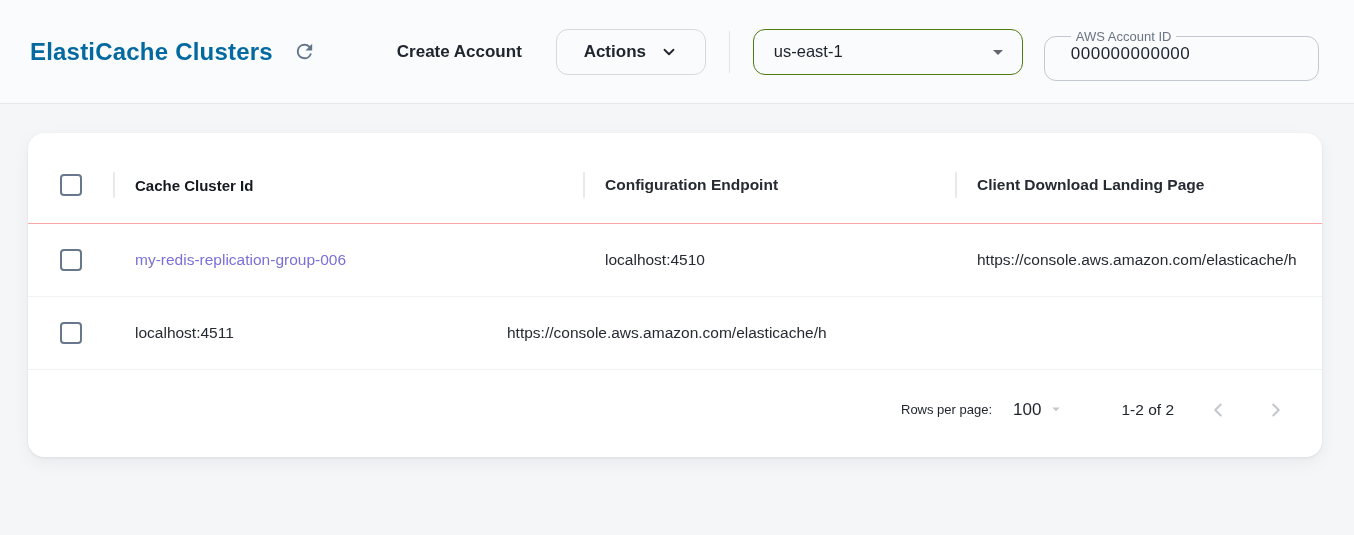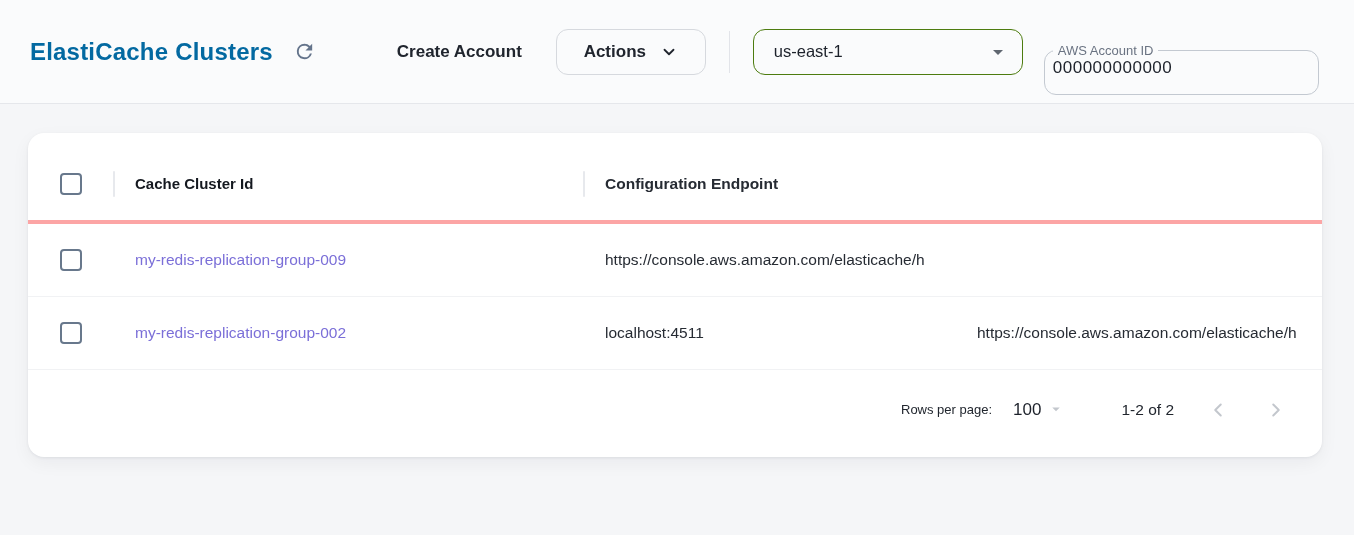--- a/index.html
+++ b/index.html
@@ -64,23 +64,23 @@
     padding: 0 12px 0 20px;
     cursor: pointer;
     font-size: 16.5px; color: #1d222b;
   }
   .region-select .grow { flex: 1; }
   .account-field {
     margin-left: 21px;
     width: 275px; height: 52px;
     border: 1px solid #c3c9d1;
     border-radius: 12px;
-    padding: 0 2px;
+    padding: 0 20px;
     position: relative;
-    top: 17px;
+    top: 3px;
     background: transparent;
   }
   .account-field legend {
     font-size: 13px;
     color: #6a7382;
     padding: 0 5px;
     margin-left: 6px;
   }
   .account-field input {
     border: none; outline: none; background: transparent;
@@ -96,21 +96,21 @@
     width: 1294px;
     background: #ffffff;
     border-radius: 16px;
     box-shadow: 0 1px 3px rgba(16,24,40,.07), 0 6px 18px rgba(16,24,40,.05);
     overflow: hidden;
   }
   .thead, .trow { display: flex; align-items: center; }
   .thead {
     height: 91px;
     padding-top: 14px;
-    border-bottom: 4px solid #fca5a5;
+    border-bottom: 1px solid #fca5a5;
   }
   .trow {
     height: 73px;
     border-bottom: 1px solid #f1f2f4;
   }
   .cell { display: flex; align-items: center; height: 100%; }
   .c0 { width: 85px; justify-content: center; flex: none; }
   .c1 { width: 470px; flex: none; }
   .c2 { width: 372px; flex: none; }
   .c3 { flex: 1; min-width: 0; overflow: hidden; }
@@ -210,40 +210,43 @@
       <div class="thead">
         <div class="cell c0">
           <span class="checkbox"></span>
         </div>
         <div class="cell c1 hcell">
           <span>Cache Cluster Id</span>
         </div>
         <div class="cell c2 hcell">
           <span>Configuration Endpoint</span>
         </div>
+        <div class="cell c3 hcell">
+          <span>Client Download Landing Page</span>
+        </div>
       </div>
 
       <div class="trow">
         <div class="cell c0">
           <span class="checkbox"></span>
         </div>
         <div class="cell c1">
-          <a class="cluster-link">my-redis-replication-group-009</a>
+          <a class="cluster-link">my-redis-replication-group-006</a>
+        </div>
+        <div class="cell c2">
+          <span>localhost:4510</span>
         </div>
         <div class="cell c3">
           <span>https://console.aws.amazon.com/elasticache/h</span>
         </div>
       </div>
 
       <div class="trow">
         <div class="cell c0">
           <span class="checkbox"></span>
-        </div>
-        <div class="cell c1">
-          <a class="cluster-link">my-redis-replication-group-002</a>
         </div>
         <div class="cell c2">
           <span>localhost:4511</span>
         </div>
         <div class="cell c3">
           <span>https://console.aws.amazon.com/elasticache/h</span>
         </div>
       </div>
 
       <div class="tfoot">

